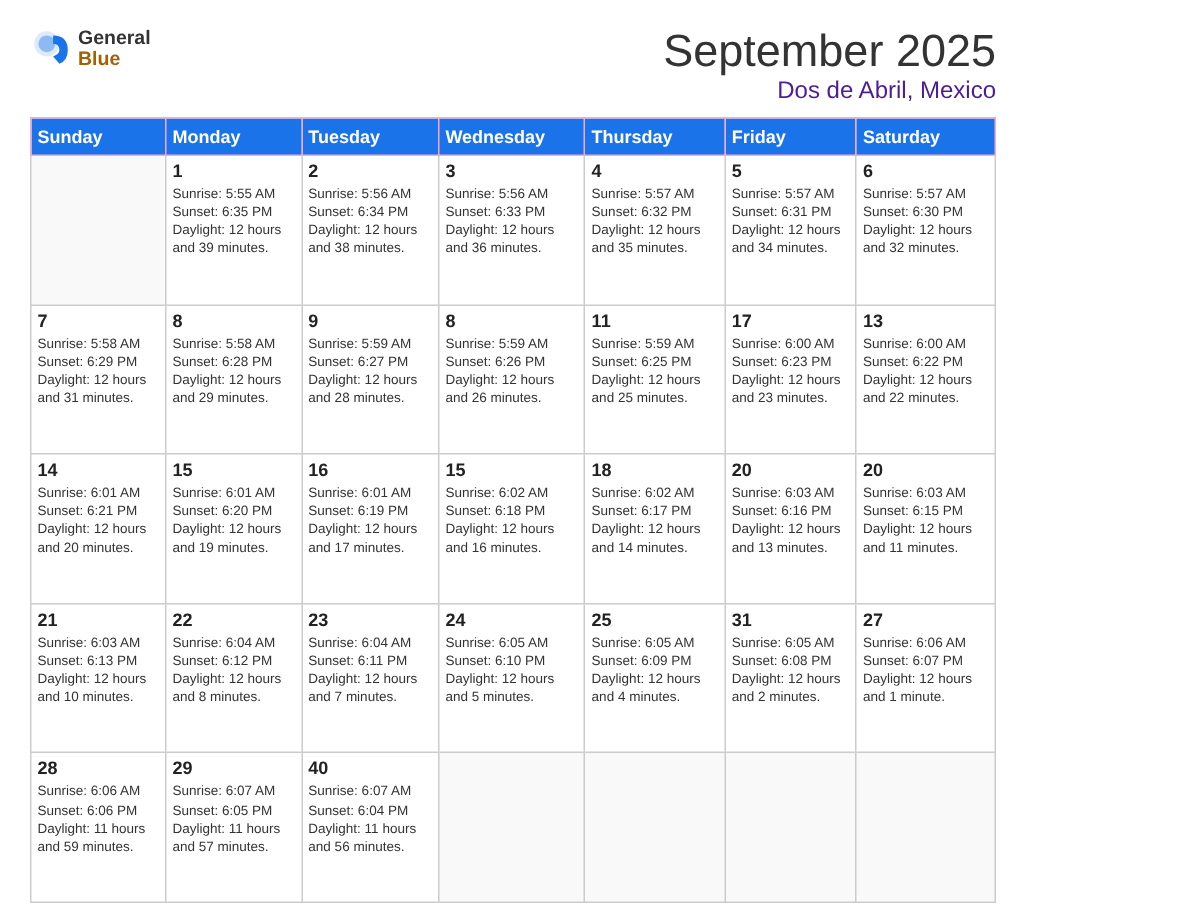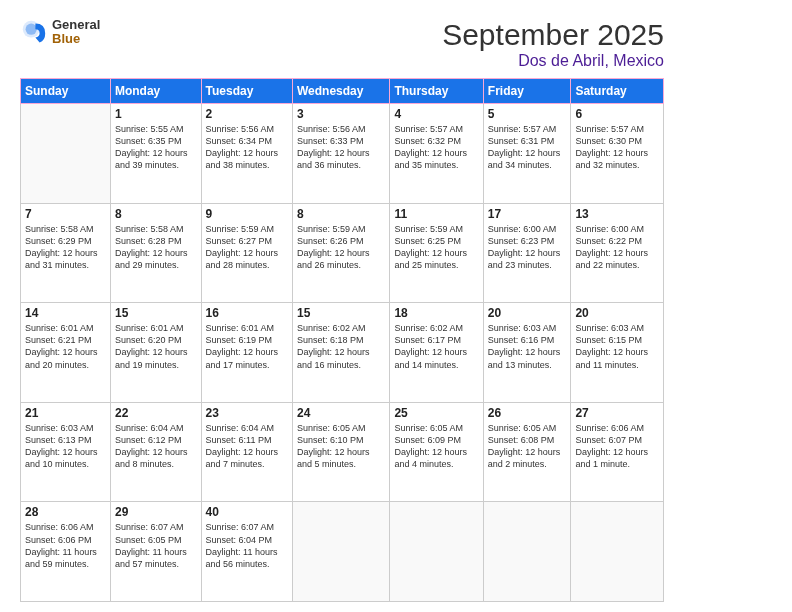--- a/index.html
+++ b/index.html
@@ -228,21 +228,21 @@
           </td>
           <td>
             <div class="day-num">24</div>
             <div class="day-info">Sunrise: 6:05 AM<br>Sunset: 6:10 PM<br>Daylight: 12 hours<br>and 5 minutes.</div>
           </td>
           <td>
             <div class="day-num">25</div>
             <div class="day-info">Sunrise: 6:05 AM<br>Sunset: 6:09 PM<br>Daylight: 12 hours<br>and 4 minutes.</div>
           </td>
           <td>
-            <div class="day-num">26</div>
+            <div class="day-num">31</div>
             <div class="day-info">Sunrise: 6:05 AM<br>Sunset: 6:08 PM<br>Daylight: 12 hours<br>and 2 minutes.</div>
           </td>
           <td>
             <div class="day-num">27</div>
             <div class="day-info">Sunrise: 6:06 AM<br>Sunset: 6:07 PM<br>Daylight: 12 hours<br>and 1 minute.</div>
           </td>
         </tr>
         <tr>
           <td>
             <div class="day-num">28</div>

